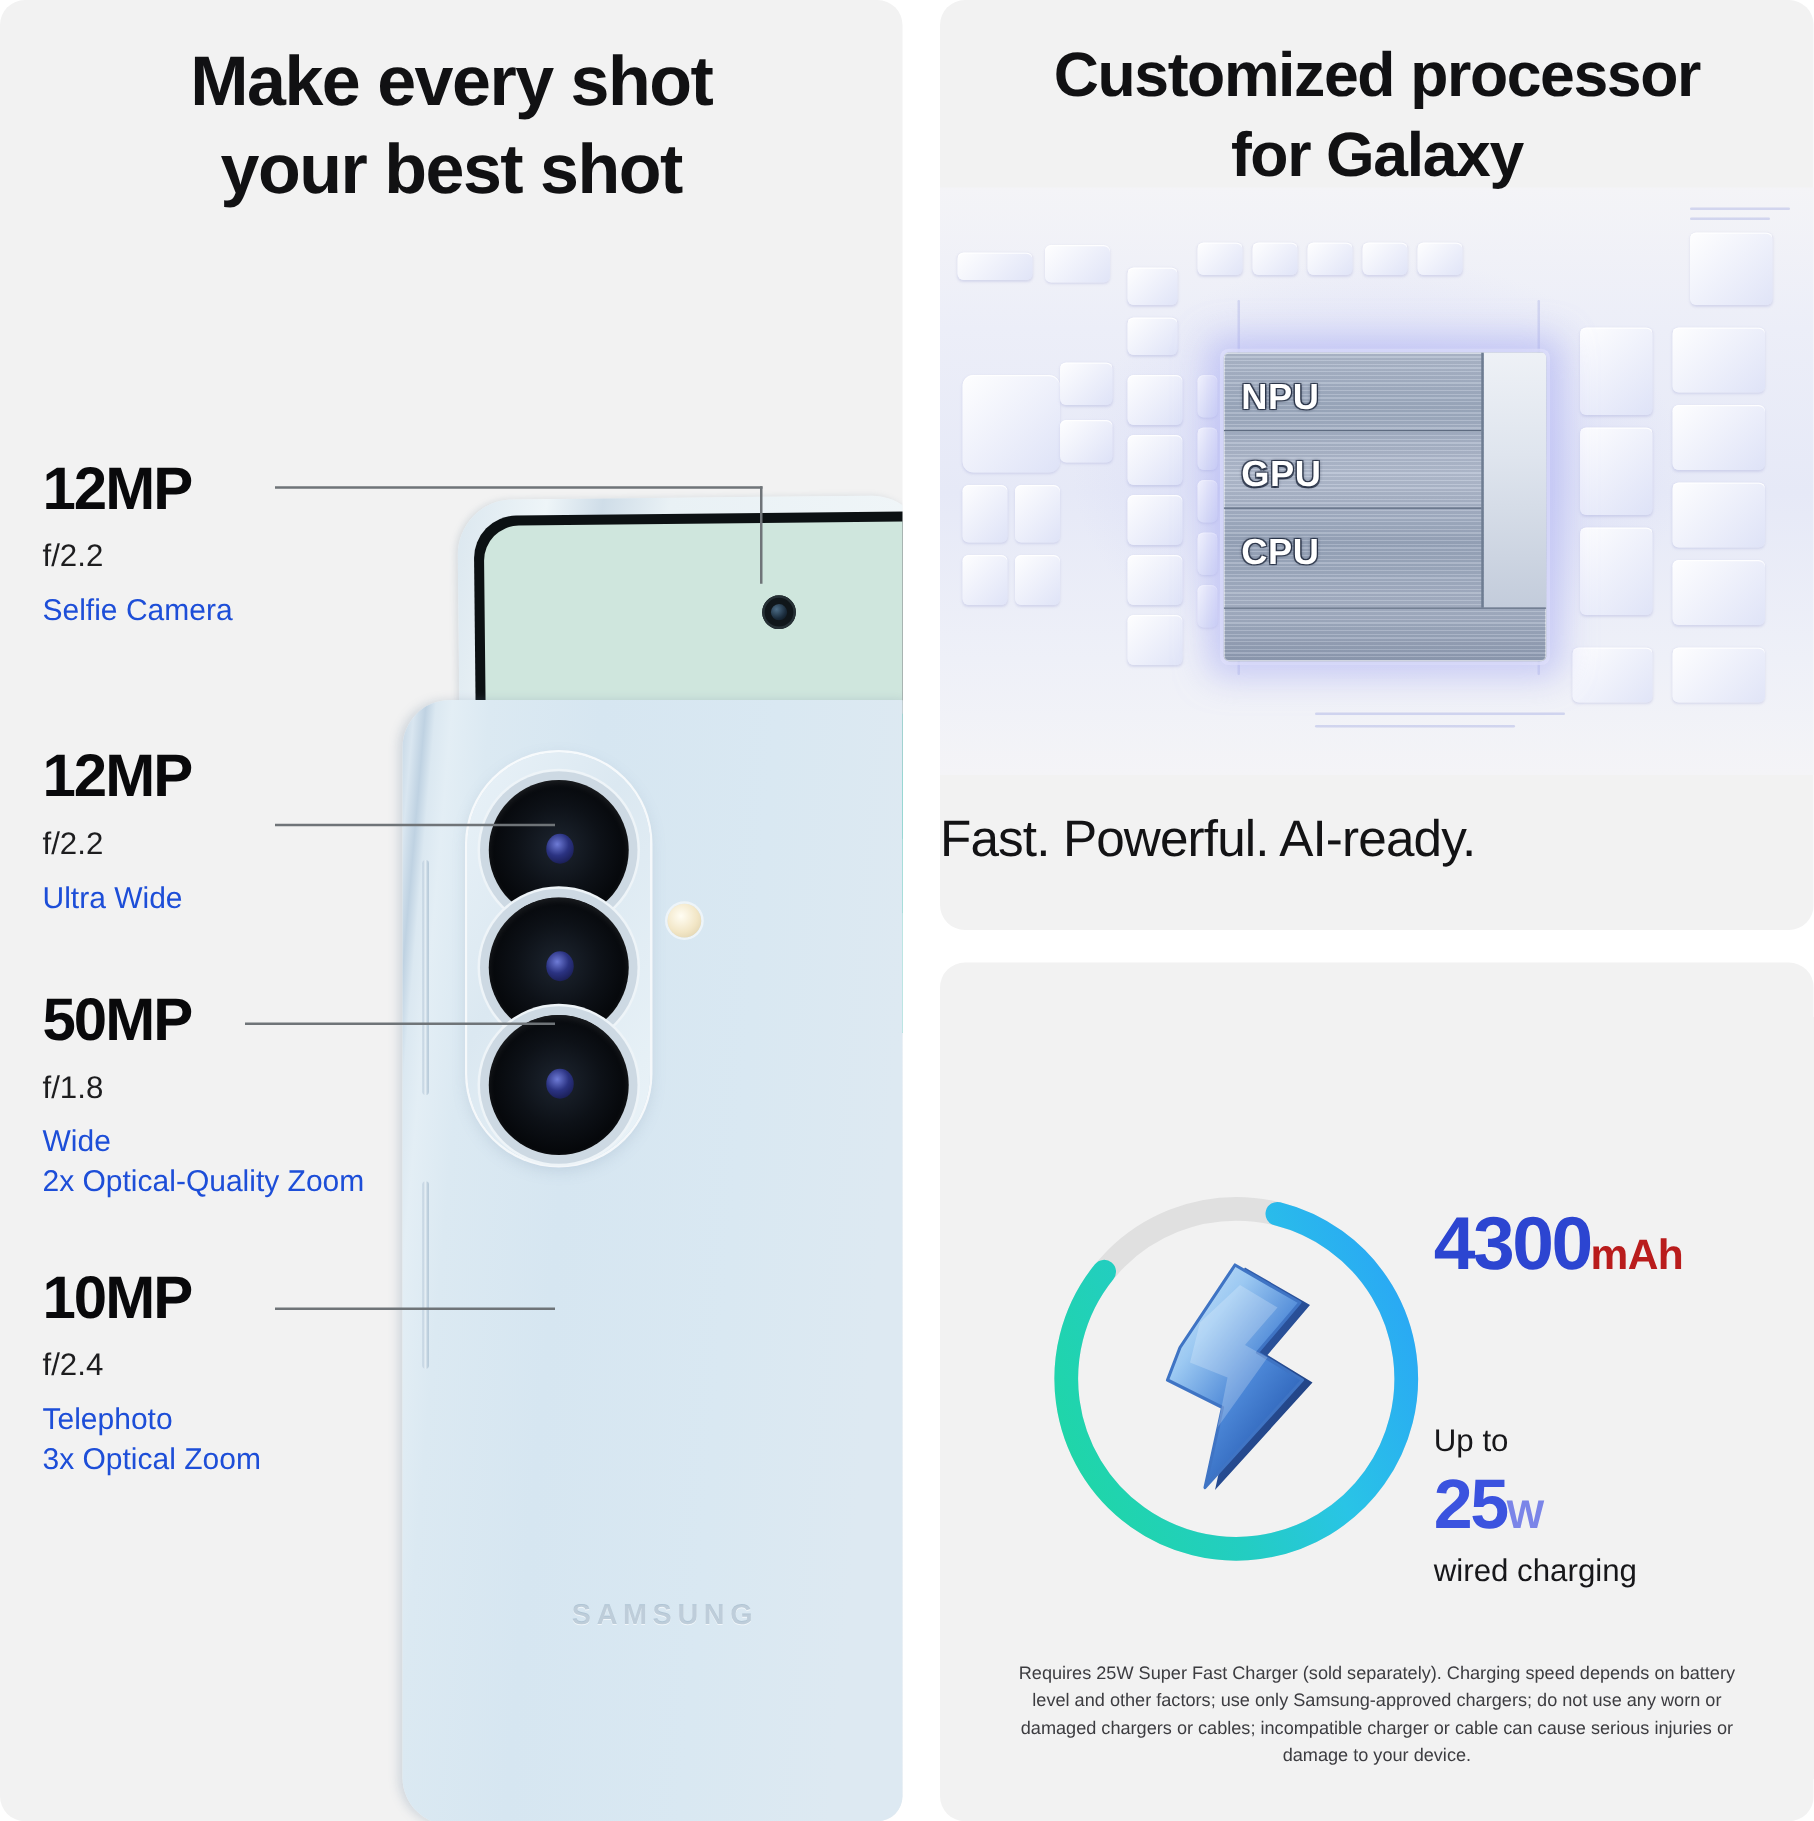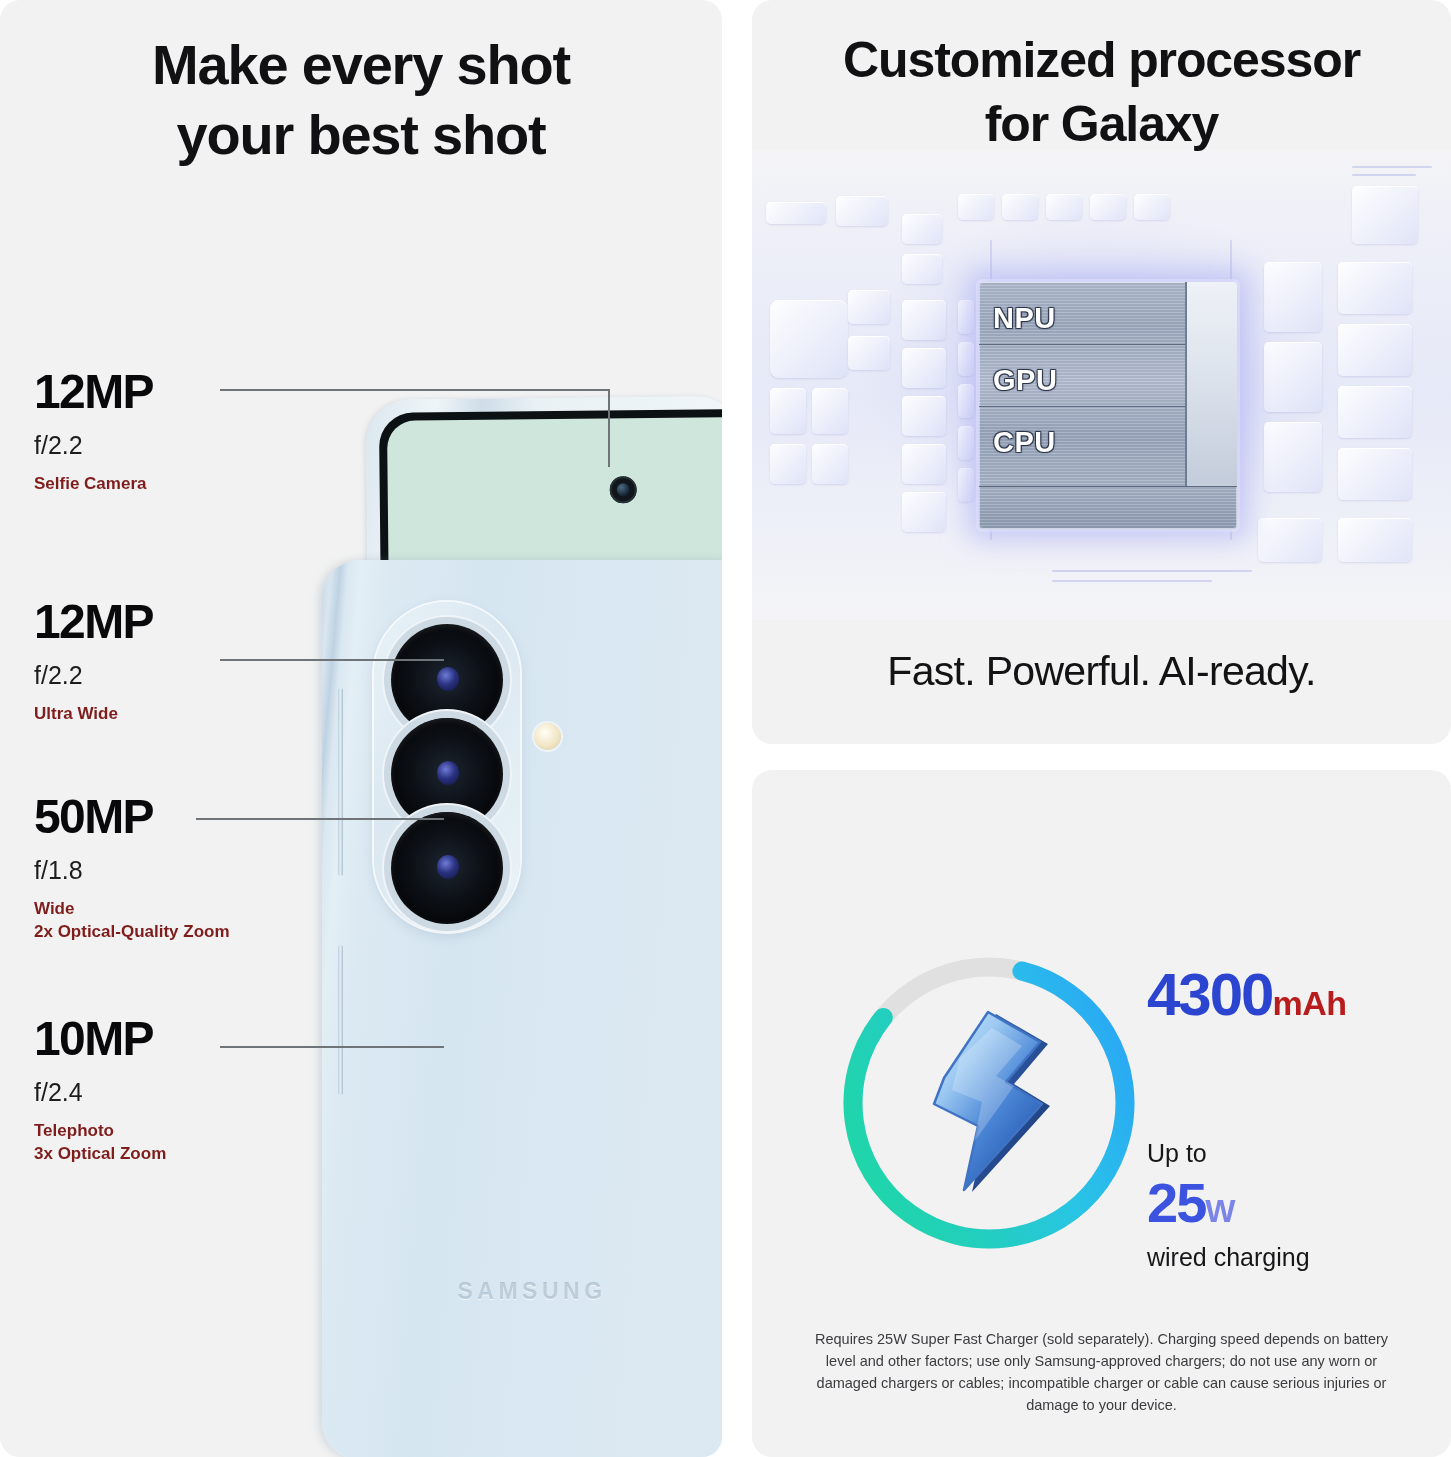--- a/index.html
+++ b/index.html
@@ -31,21 +31,21 @@
   .spec { position: absolute; left: 34px; z-index: 6; }
   .spec .mp {
     font-size: 48px; font-weight: 800; color: #09090b;
     letter-spacing: -1.6px; line-height: 1;
   }
   .spec .ap {
     font-size: 25px; font-weight: 400; color: #1d1d1f;
     margin-top: 14px; line-height: 1.25;
   }
   .spec .dsc {
-    font-size: 17px; font-weight: 700; color: #7f1d1d;
+    font-size: 24px; font-weight: 400; color: #1d4ed8;
     margin-top: 12px; line-height: 1.32;
   }
 
   #spec-selfie    { top: 368px; }
   #spec-ultrawide { top: 598px; }
   #spec-wide      { top: 793px; }
   #spec-tele      { top: 1015px; }
 
   
   .lead { position: absolute; background: #6f7478; z-index: 5; }
@@ -184,21 +184,21 @@
     position: absolute; left: 14px;
     font-size: 29px; font-weight: 700; color: #ffffff; letter-spacing: .5px;
     text-shadow: 0 0 3px rgba(40,50,70,.95), 1px 1px 0 rgba(40,50,70,.8),
                  -1px 1px 0 rgba(40,50,70,.8), 1px -1px 0 rgba(40,50,70,.8),
                  -1px -1px 0 rgba(40,50,70,.8);
     z-index: 3;
   }
   #lbl-npu { top: 20px; } #lbl-gpu { top: 82px; } #lbl-cpu { top: 144px; }
 
   .proc-tagline {
-    position: absolute; left: 0; top: 648px; width: 699px; text-align: center;
+    position: absolute; left: 0; top: 648px; width: 699px; 
     font-size: 41px; font-weight: 500; color: #131315; letter-spacing: -.7px;
   }
 
   
   #battery-panel { left: 752px; top: 770px; width: 699px; height: 687px; }
   .bat-title {
     position: absolute; left: 0; top: 38px; width: 699px; text-align: center;
     font-size: 46px; font-weight: 700; color: #111113; letter-spacing: -1px;
   }
 

